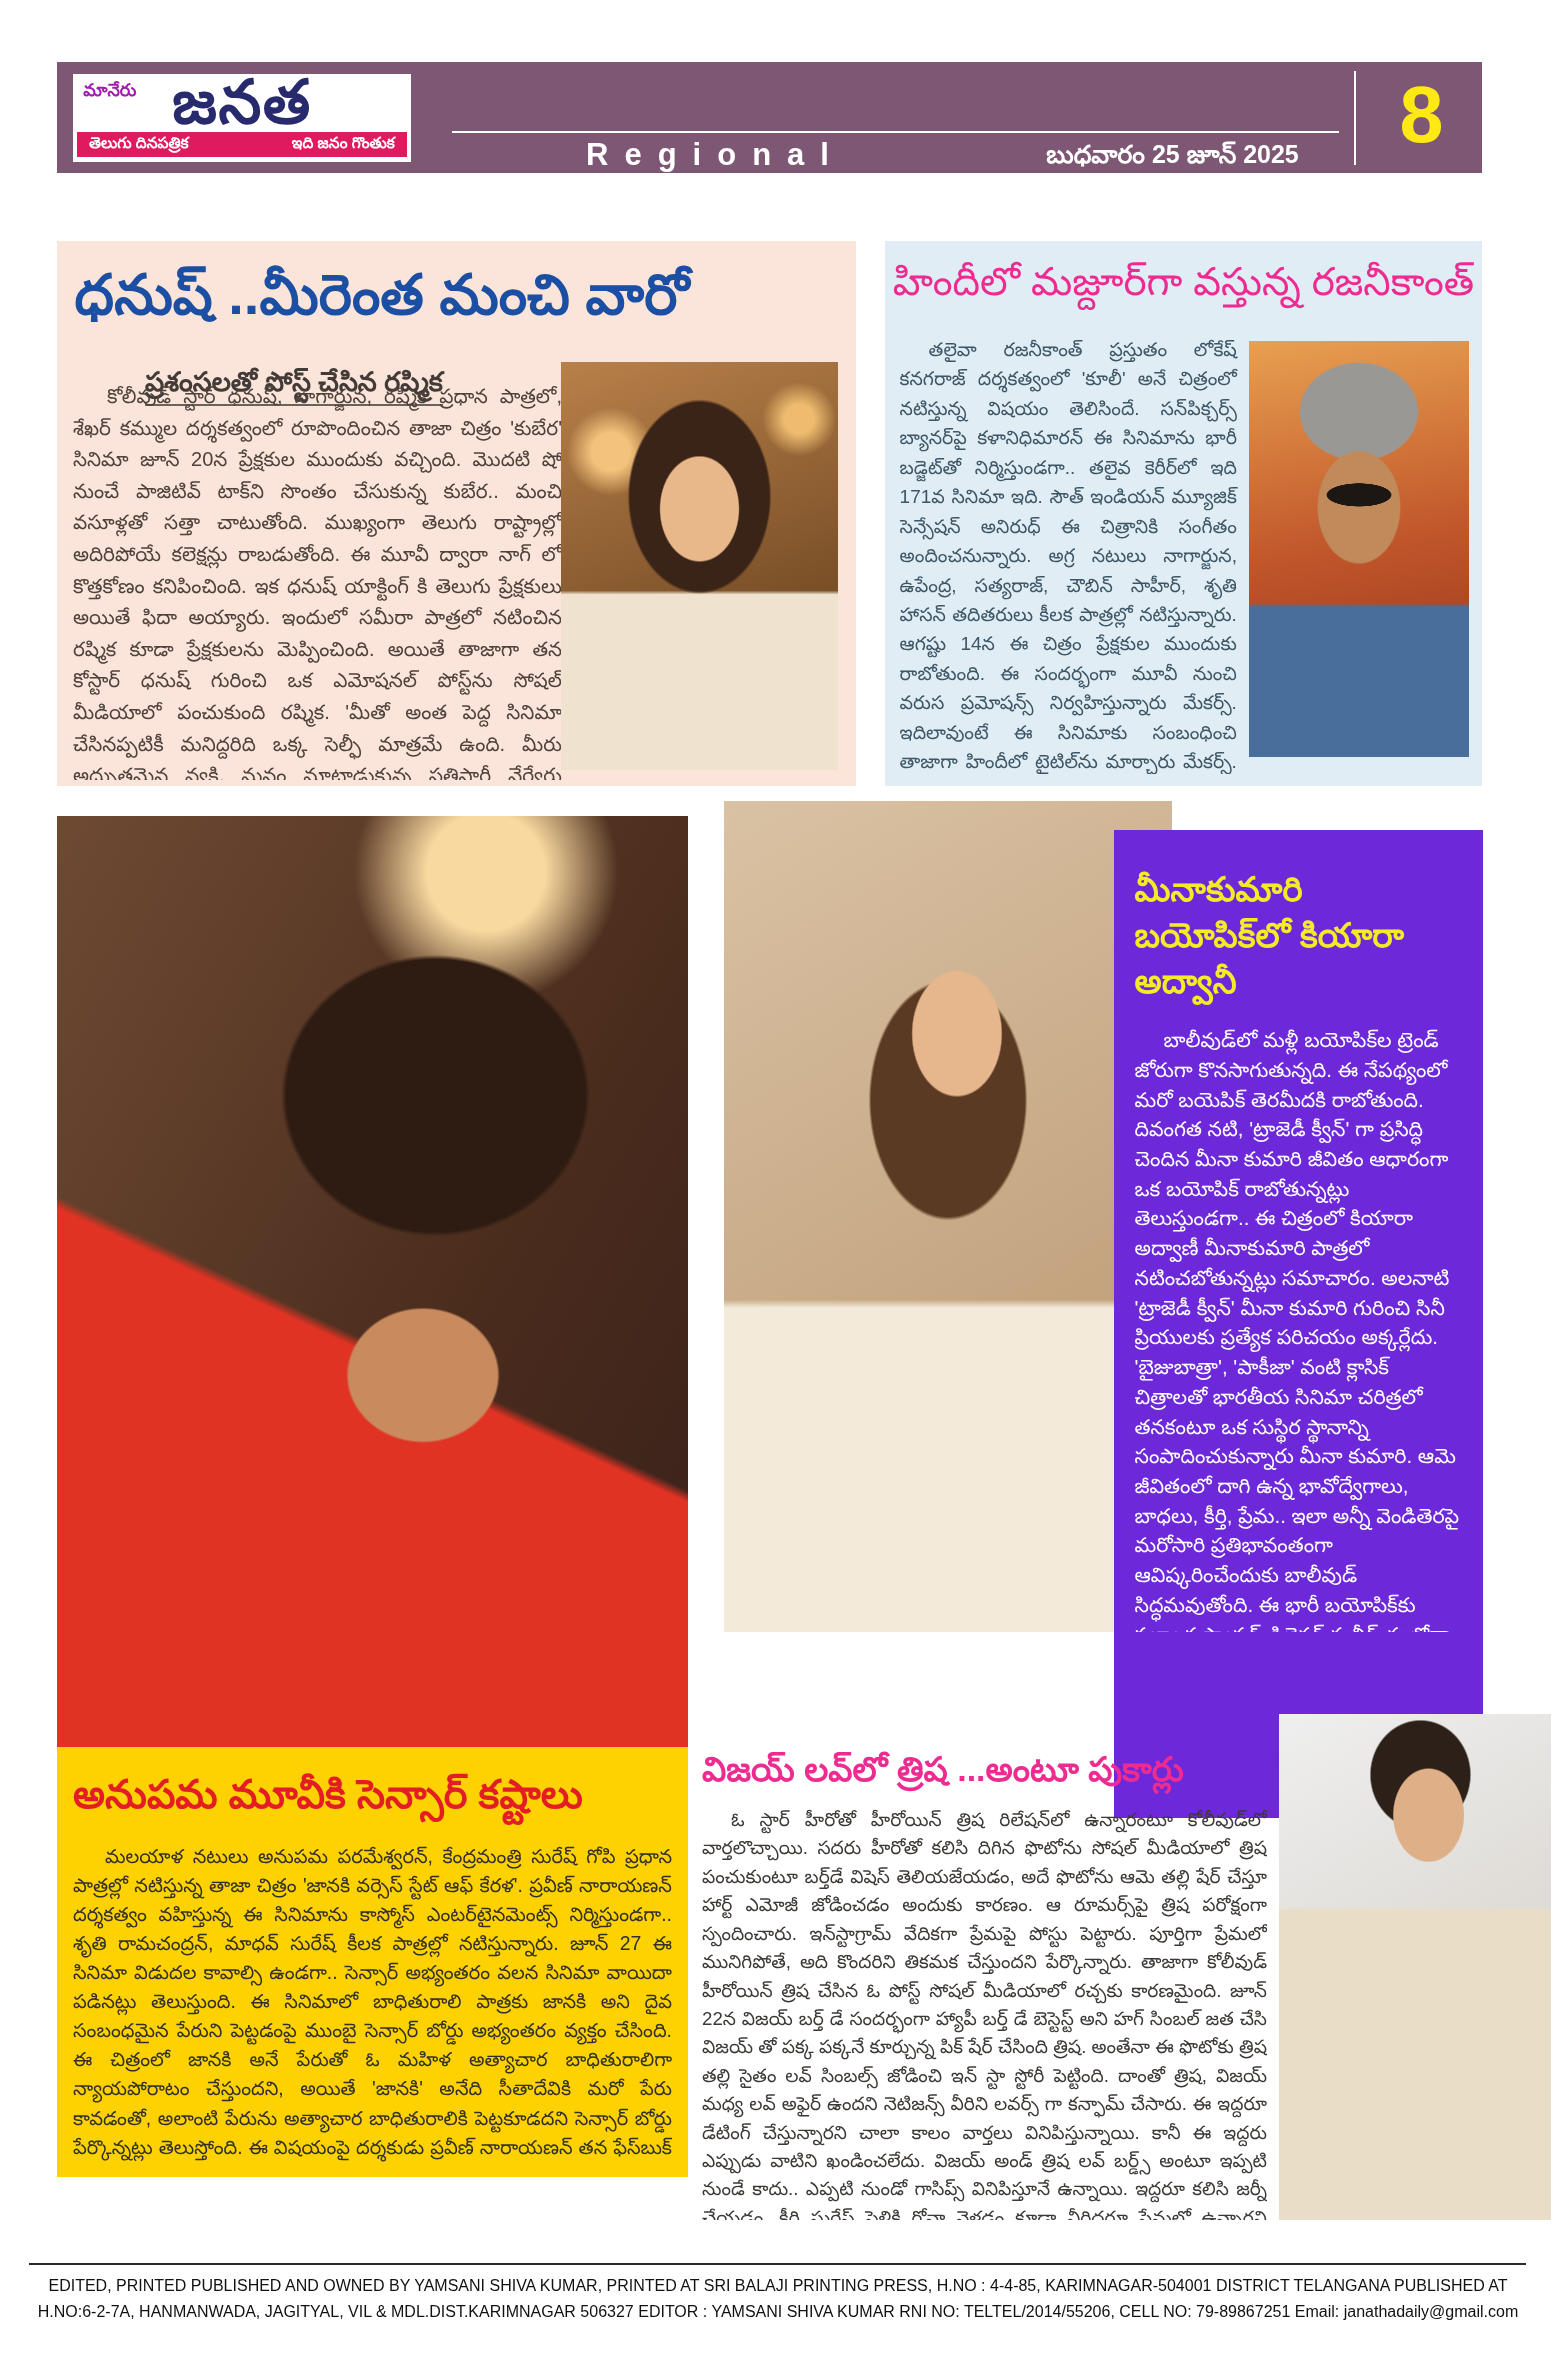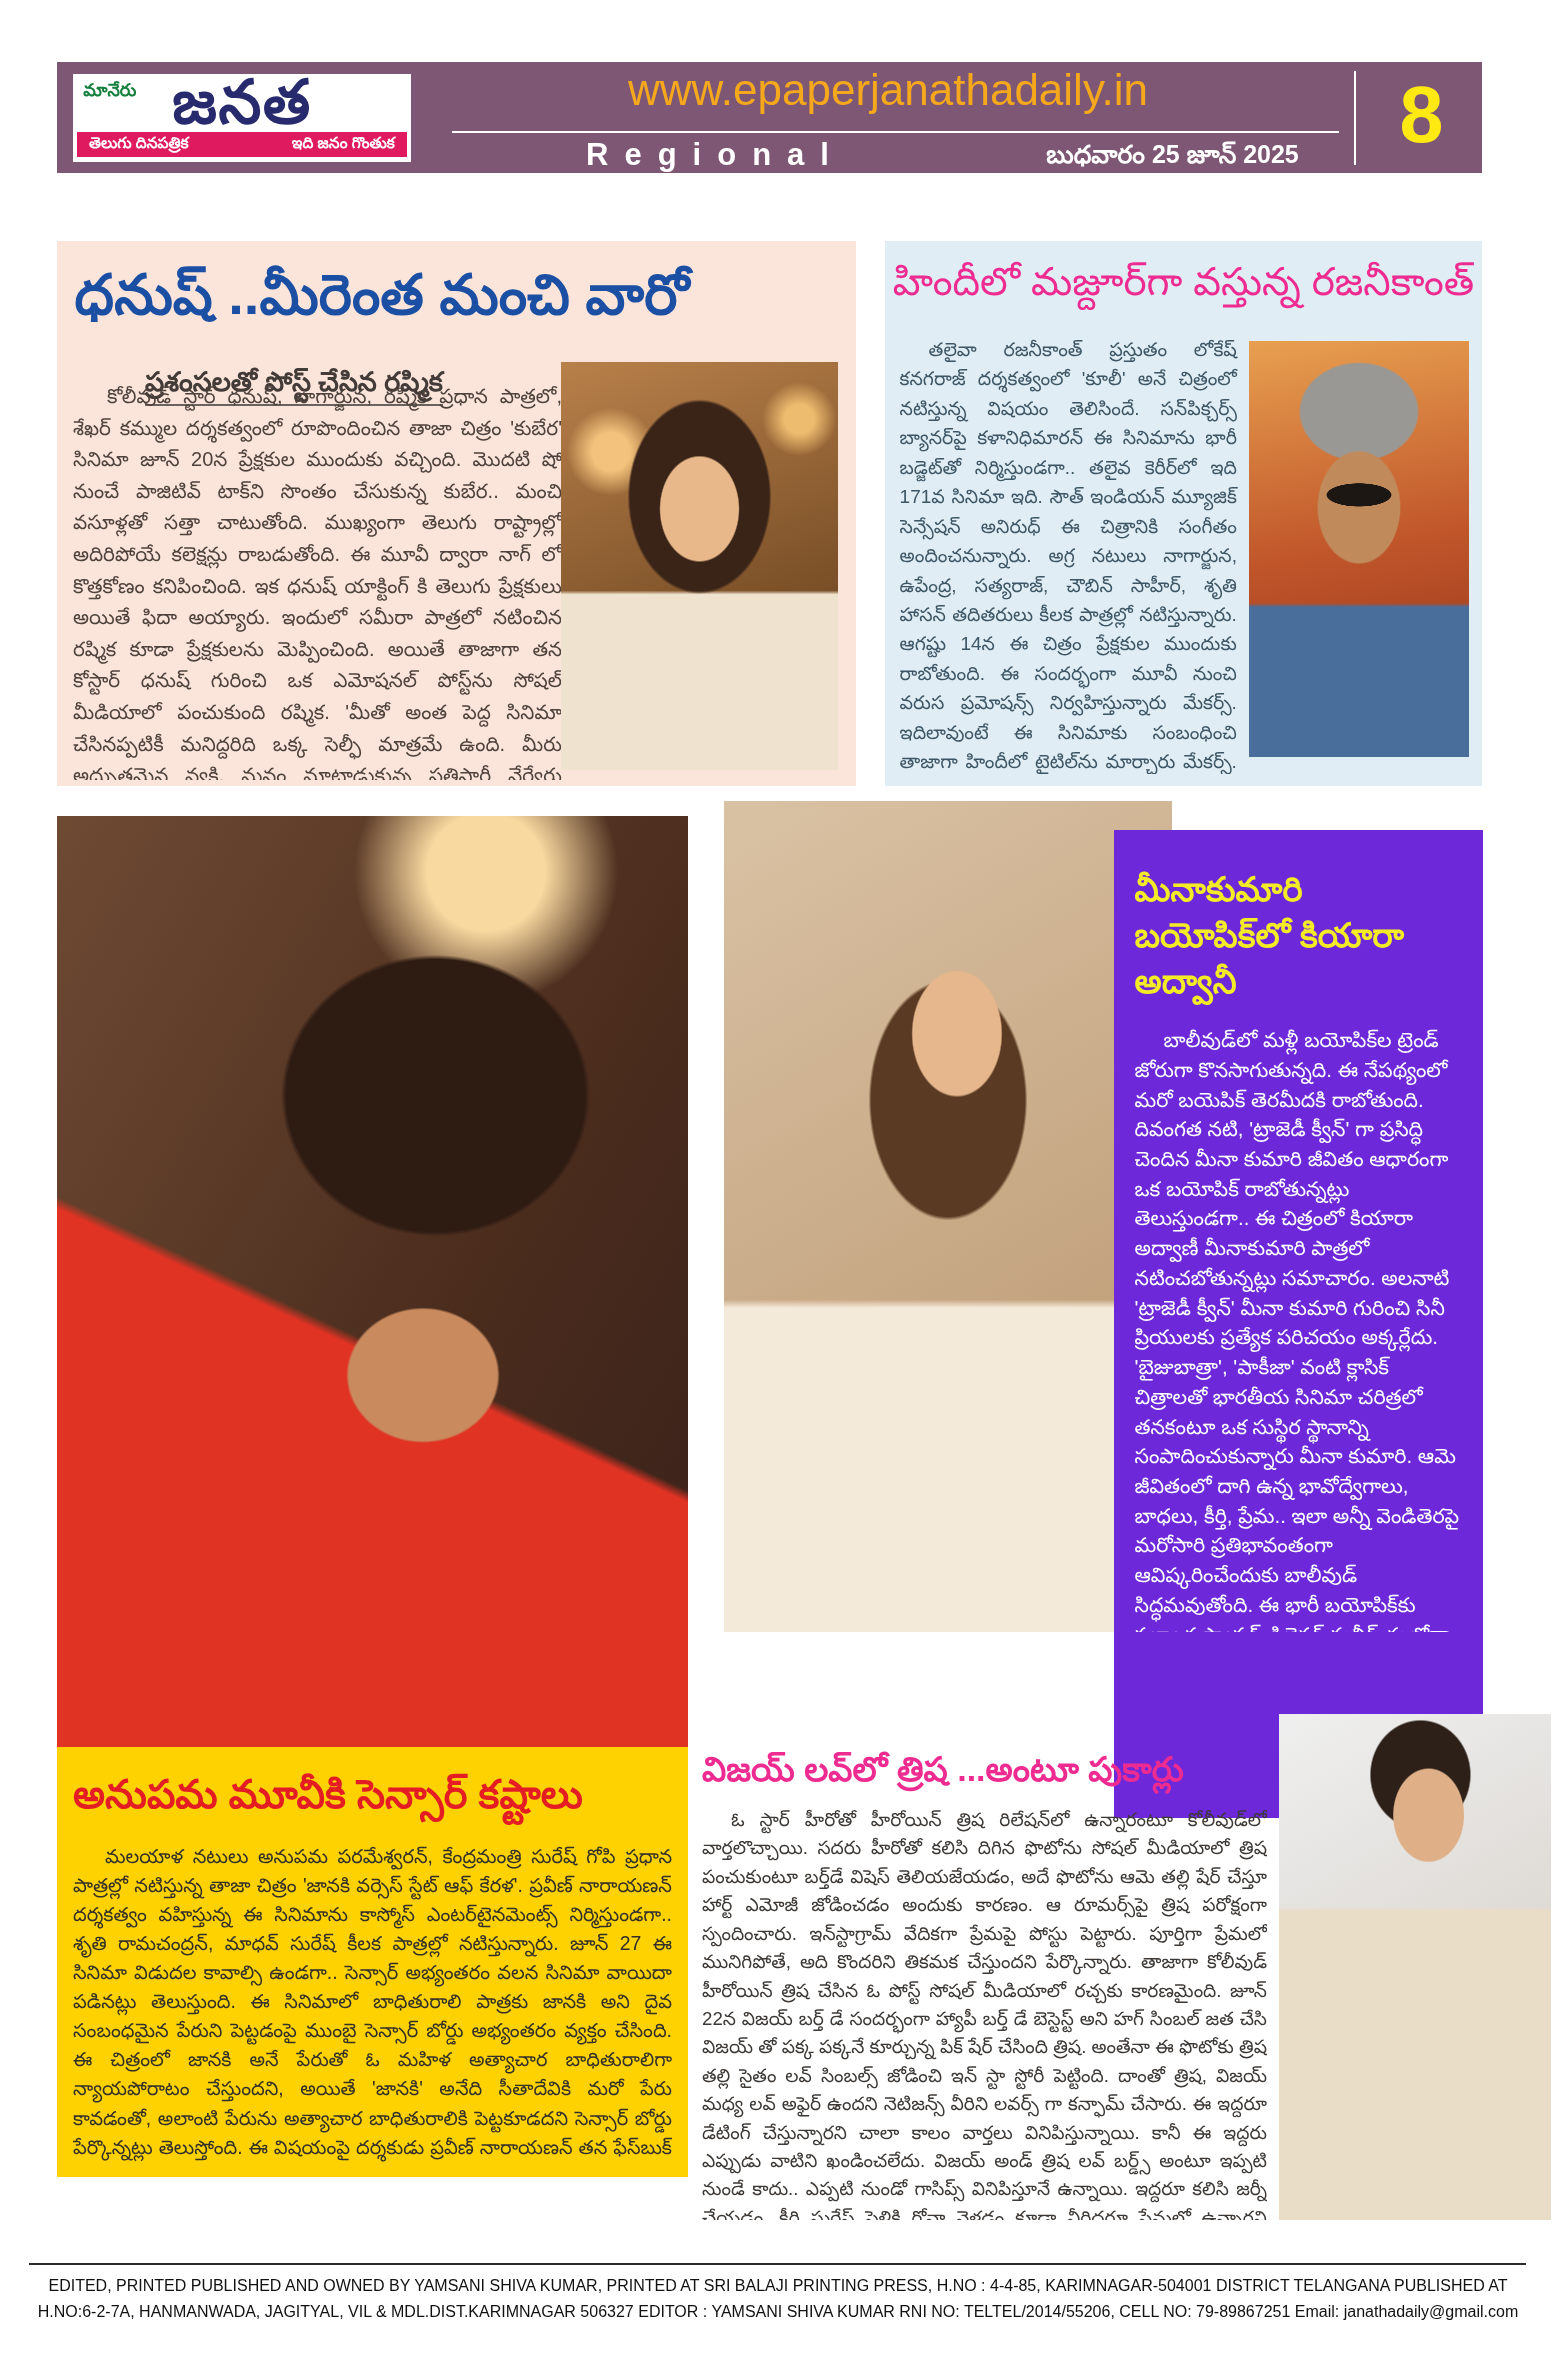--- a/index.html
+++ b/index.html
@@ -2,21 +2,21 @@
 <html style="font-size:11.7px"><head>
 <meta charset="utf-8">
 <style>
   html,body{margin:0;padding:0;background:#ffffff;}
   #page{position:relative;width:1556px;height:2377px;background:#ffffff;overflow:hidden;
         font-family:"Liberation Sans",sans-serif;}
 
   
   .header{position:absolute;left:57px;top:62px;width:1425px;height:111px;background:#7d5774;}
   .logo-box{position:absolute;left:16px;top:11.7px;width:338px;height:88px;background:#ffffff;}
-  .logo-small{position:absolute;left:10.2px;top:5.9px;font-size:17.6px;font-weight:bold;color:#15803d;}
+  .logo-small{position:absolute;left:10.2px;top:5.9px;font-size:17.6px;font-weight:bold;color:#a21caf;}
   .logo-main{position:absolute;left:0;right:0;top:-4.4px;text-align:center;font-size:61px;
              font-weight:bold;color:#282a6e;letter-spacing:1.5px;line-height:1.1;}
   .logo-strip{position:absolute;left:4.4px;right:4.4px;bottom:4.4px;height:25px;background:#df1a5e;
               color:#fff;display:flex;justify-content:space-between;align-items:center;
               padding:0 11.7px;font-size:15.4px;font-weight:bold;}
   .hdr-url{position:absolute;left:381px;top:2.9px;width:900px;text-align:center;
            font-size:44px;color:#f6a81c;}
   .hdr-line{position:absolute;left:395px;top:69px;width:887px;height:2.2px;background:#ffffff;}
   .hdr-regional{position:absolute;left:395px;top:75px;width:527px;text-align:center;
                 font-size:31px;font-weight:bold;letter-spacing:16px;color:#ffffff;}
@@ -105,21 +105,20 @@
 
   <div class="header">
     <div class="logo-box">
       <span class="logo-small">మానేరు</span>
       <div class="logo-main">జనత</div>
       <div class="logo-strip">
         <span>తెలుగు దినపత్రిక</span>
         <span>ఇది జనం గొంతుక</span>
       </div>
     </div>
-    <div class="hdr-url">www.epaperjanathadaily.in</div>
     <div class="hdr-line"></div>
     <div class="hdr-regional">Regional</div>
     <div class="hdr-date">బుధవారం 25 జూన్ 2025</div>
     <div class="hdr-vline"></div>
     <div class="hdr-pagenum">8</div>
   </div>
 
   <div class="art1">
     <div class="art1-title">ధనుష్ ..మీరెంత మంచి వారో</div><br>
     <div class="art1-sub">ప్రశంసలతో పోస్ట్ చేసిన రష్మిక</div>

